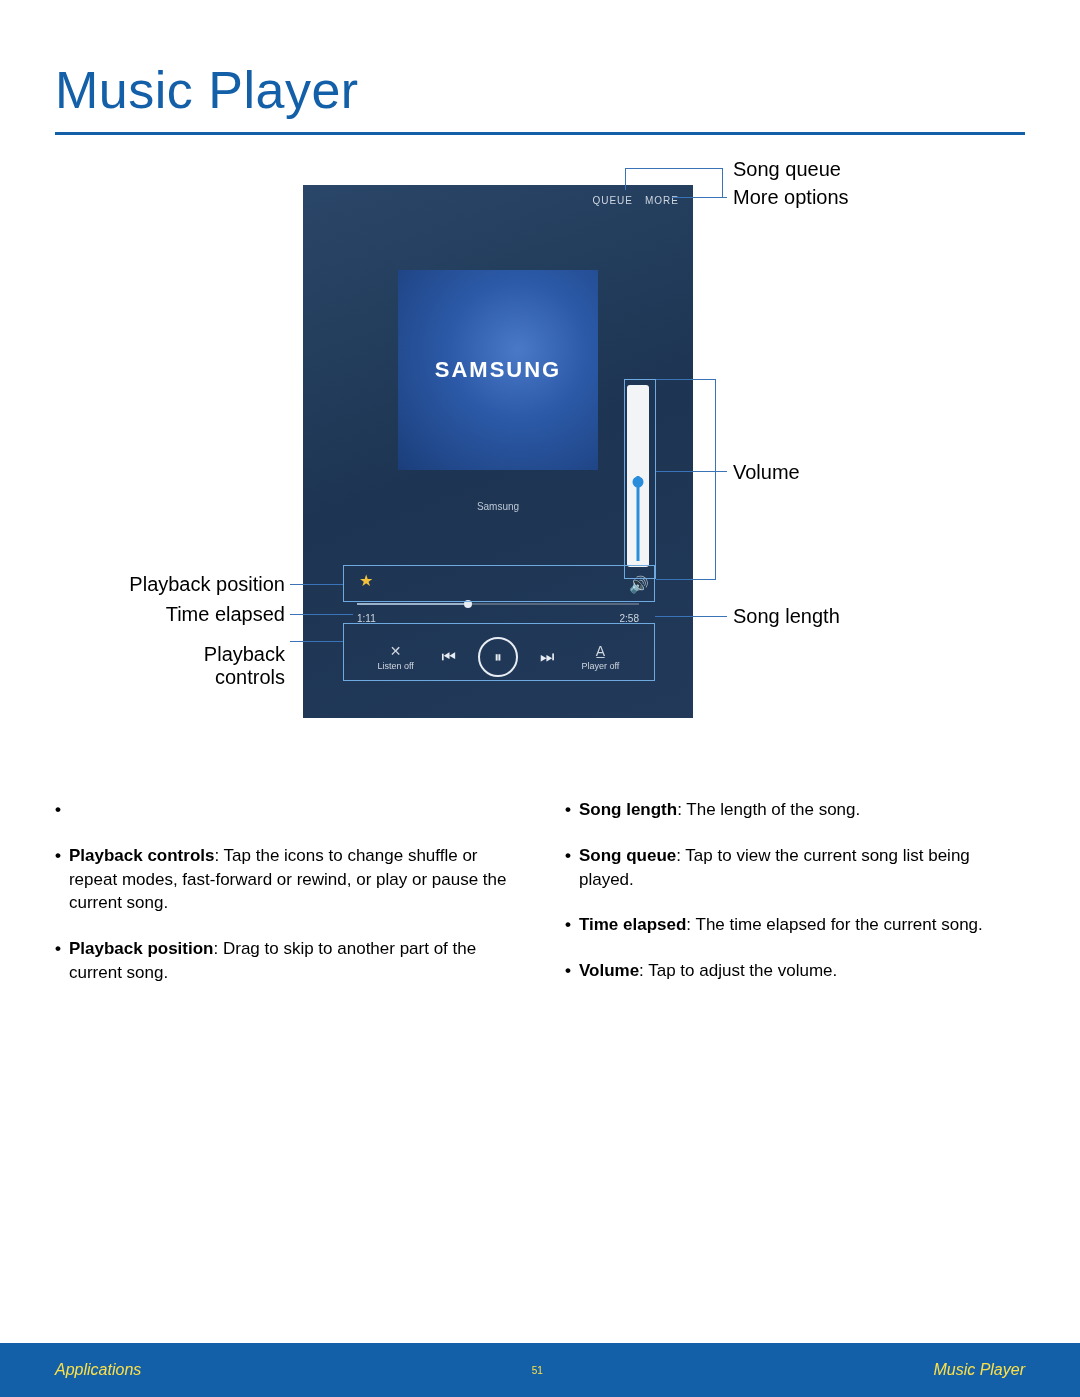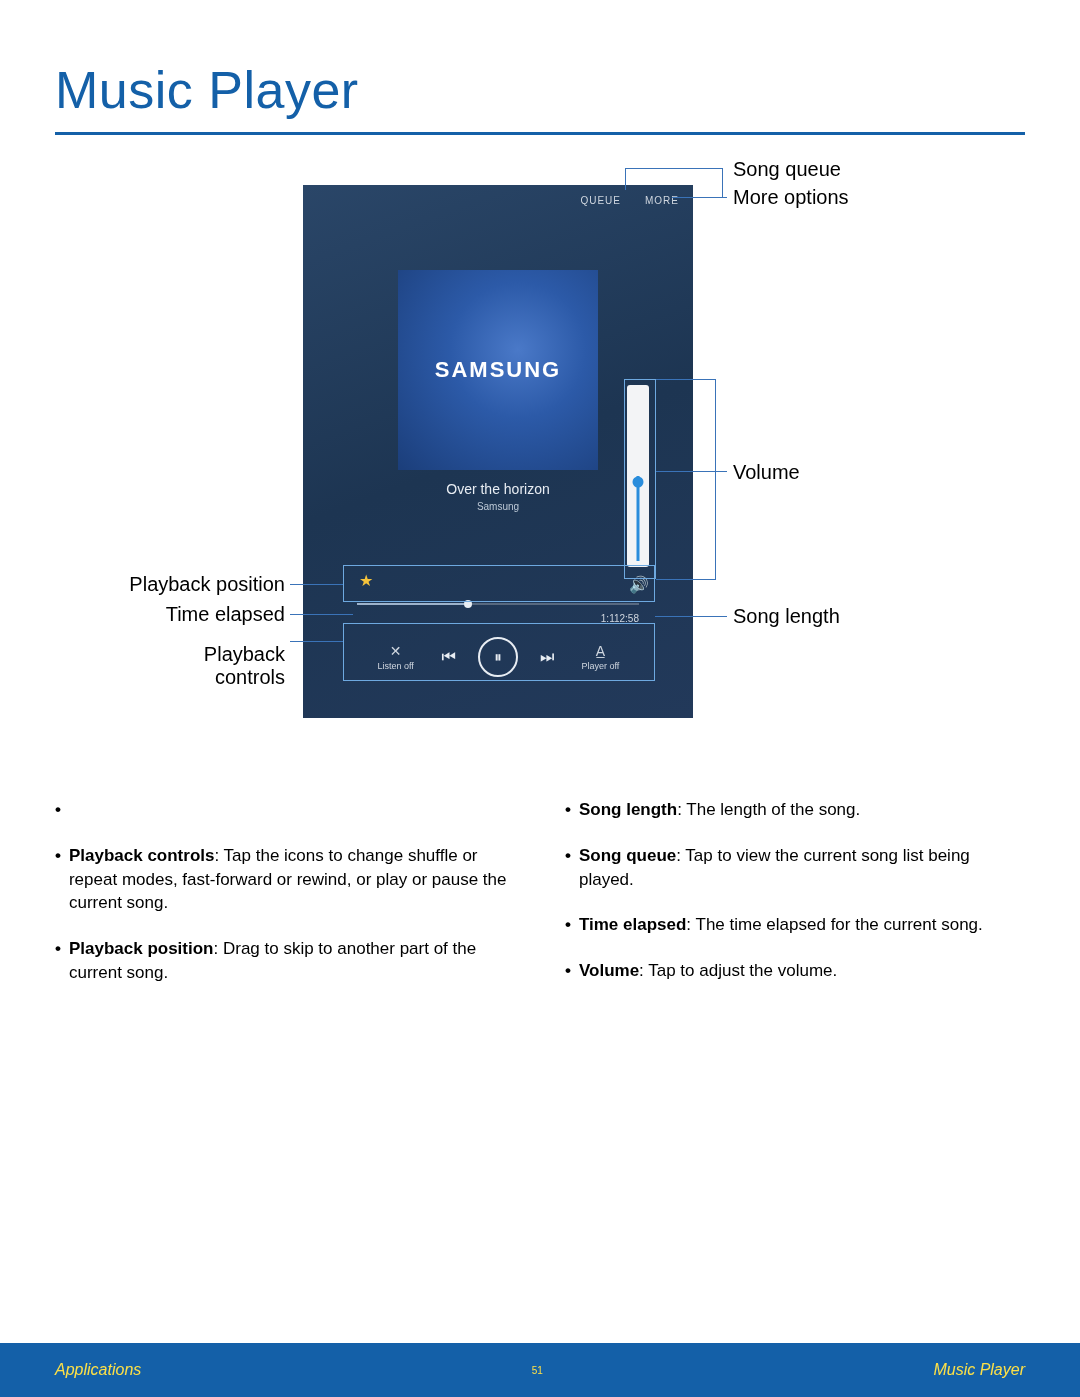--- a/index.html
+++ b/index.html
@@ -42,21 +42,21 @@
     left: 248px;
     top: 12px;
     width: 390px;
     height: 533px;
     background: linear-gradient(160deg, #2a4668 0%, #1d3552 50%, #22395a 100%);
     overflow: hidden;
   }
   .phone-top {
     position: absolute;
     top: 10px; right: 14px;
-    display: flex; gap: 24px;
+    display: flex; gap: 12px;
     color: #cfd6df;
     font-size: 10px;
     letter-spacing: 1px;
   }
   .album {
     position: absolute;
     left: 95px; top: 85px;
     width: 200px; height: 200px;
     background: radial-gradient(circle at 60% 40%, #4a79c8 0%, #2c5aa8 40%, #1b3e7a 100%);
     display: flex; align-items: center; justify-content: center;
@@ -108,21 +108,21 @@
     background: #2a8ddc;
   }
   .vol-icon {
     position: absolute;
     right: 44px; top: 390px;
     color: #e8edf3; font-size: 16px;
   }
   .progress-row {
     position: absolute;
     left: 54px; right: 54px; top: 428px;
-    display: flex; justify-content: flex-end;
+    display: flex; justify-content: space-between;
     color: #cfd6df; font-size: 10px;
   }
   .progress-bar {
     position: absolute;
     left: 54px; right: 54px; top: 418px;
     height: 2px; background: rgba(255,255,255,0.25);
   }
   .progress-fill {
     position: absolute; left:0; top:0; height:2px; width: 38%;
     background: #9db3cc;
@@ -206,21 +206,20 @@
   <div class="diagram-area">
 
     <div class="phone">
       <div class="phone-top">
         <span>QUEUE</span>
         <span>MORE</span>
       </div>
       <div class="album">
         <span>SAMSUNG</span>
       </div>
-      <div class="song-title">Over the horizon</div>
       <div class="song-artist">Samsung</div>
       <span class="star">★</span>
 
       <div class="vol-track">
         <div class="vol-fill"></div>
         <div class="vol-thumb"></div>
       </div>
       <span class="vol-icon">🔊</span>
 
       <div class="progress-bar">

